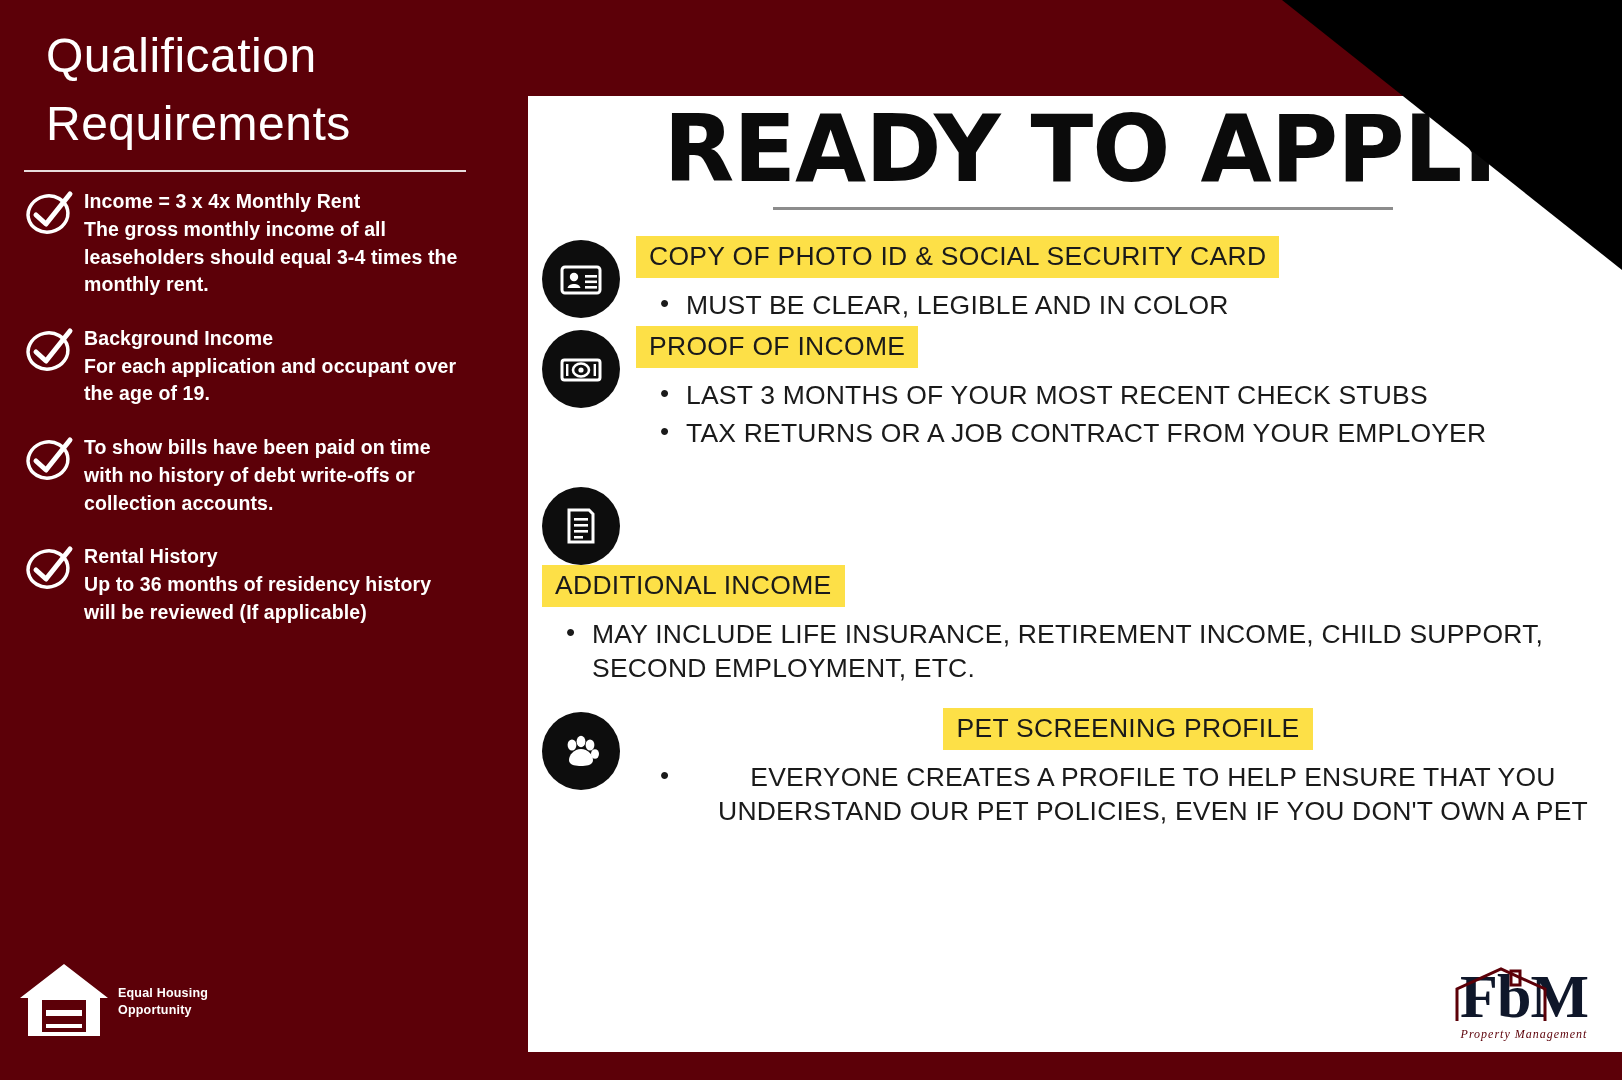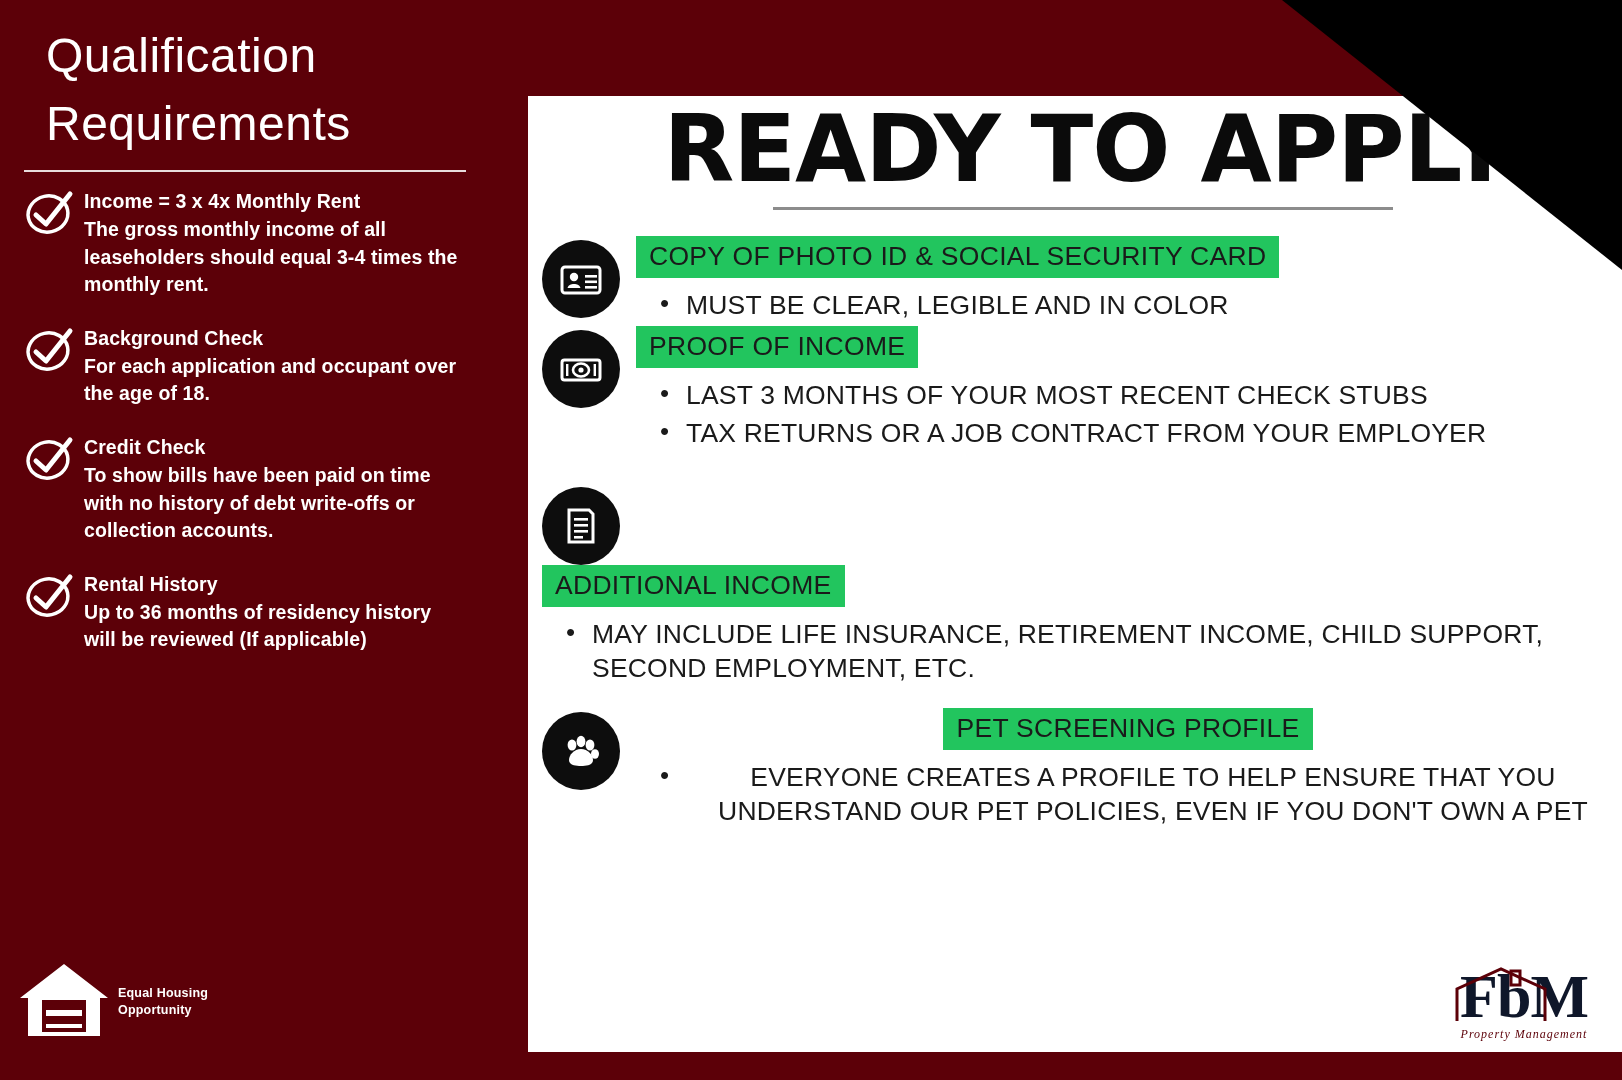--- a/index.html
+++ b/index.html
@@ -126,21 +126,21 @@
     background: #0d0d0d;
     margin-right: 16px;
     display: flex;
     align-items: center;
     justify-content: center;
     margin-top: 4px;
   }
   .sec-body { flex: 1 1 auto; }
   .sec-title {
     display: inline-block;
-    background: #22c55e;
+    background: #fde047;
     color: #1a1a1a;
     font-size: 26.5px;
     letter-spacing: 0.3px;
     padding: 5px 13px 6px 13px;
     font-weight: 400;
   }
   .sec-list {
     list-style: none;
     margin: 10px 0 0 0;
   }
@@ -215,34 +215,33 @@
     </div>
 
     <div class="req-item">
       <span class="check-icon">
         <svg width="52" height="48" viewBox="0 0 52 48">
           <ellipse cx="24" cy="24" rx="20" ry="18" fill="none" stroke="#ffffff" stroke-width="3.5" transform="rotate(-12 24 24)"></ellipse>
           <path d="M12 25 L22 34 L46 4" fill="none" stroke="#ffffff" stroke-width="5" stroke-linecap="round" stroke-linejoin="round"></path>
         </svg>
       </span>
       <span class="req-text">
-        <span class="lead">Background Check</span>
-        <span class="body">For each application and occupant over the age of 18.</span>
+        <span class="lead">Background Income</span>
+        <span class="body">For each application and occupant over the age of 19.</span>
       </span>
     </div>
 
     <div class="req-item">
       <span class="check-icon">
         <svg width="52" height="48" viewBox="0 0 52 48">
           <ellipse cx="24" cy="24" rx="20" ry="18" fill="none" stroke="#ffffff" stroke-width="3.5" transform="rotate(-12 24 24)"></ellipse>
           <path d="M12 25 L22 34 L46 4" fill="none" stroke="#ffffff" stroke-width="5" stroke-linecap="round" stroke-linejoin="round"></path>
         </svg>
       </span>
       <span class="req-text">
-        <span class="lead">Credit Check</span>
         <span class="body">To show bills have been paid on time with no history of debt write-offs or collection accounts.</span>
       </span>
     </div>
 
     <div class="req-item">
       <span class="check-icon">
         <svg width="52" height="48" viewBox="0 0 52 48">
           <ellipse cx="24" cy="24" rx="20" ry="18" fill="none" stroke="#ffffff" stroke-width="3.5" transform="rotate(-12 24 24)"></ellipse>
           <path d="M12 25 L22 34 L46 4" fill="none" stroke="#ffffff" stroke-width="5" stroke-linecap="round" stroke-linejoin="round"></path>
         </svg>

